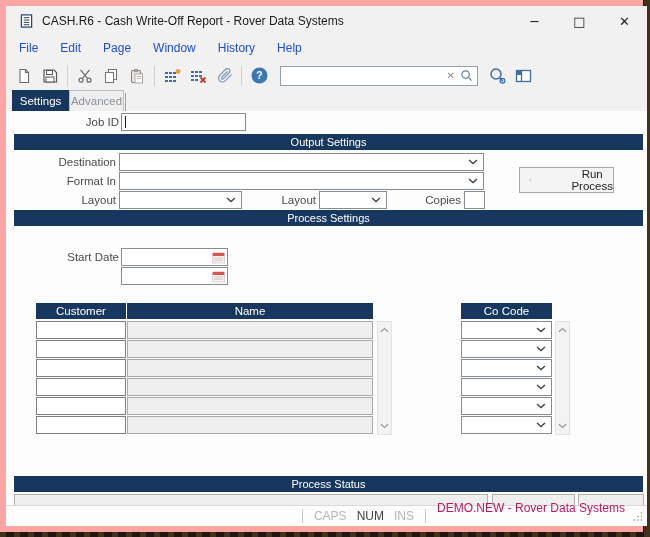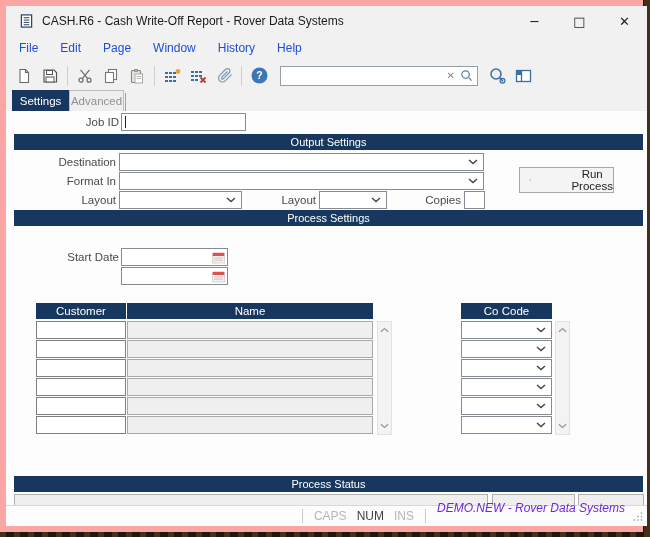--- a/index.html
+++ b/index.html
@@ -90,21 +90,21 @@
   .status-field { position:absolute; top:488px; height:17px; background:#efefef;
     border:1px solid #b0b0b0; }
   
   .statusbar { position:absolute; left:0; bottom:0; width:641px; height:21px; background:#fdfdfd;
     border-top:1px solid #d9d9d9; display:flex; align-items:center; justify-content:flex-end;
     font-size:12px; padding-right:4px; }
   .sb-sep { width:1px; height:14px; background:#c9c9c9; margin:0 6px; }
   .sb-ind { margin:0 5px; }
   .sb-dim { color:#b6b6b6; }
   .sb-on { color:#404040; }
-  .sb-session { margin:0 6px 16px 5px; color:#6d28d9; white-space:nowrap;font-style:italic; }
+  .sb-session { margin:0 6px 16px 5px; color:#be185d; white-space:nowrap; }
   .sb-grip { display:flex; margin-left:2px; }
 </style>
 </head>
 <body>
 
 <div class="window">
 
   <div class="titlebar">
     <svg class="appicon" viewBox="0 0 16 16">
       <rect x="2.5" y="1.5" width="11" height="13" fill="#fff" stroke="#17375e" stroke-width="1.2"></rect>

